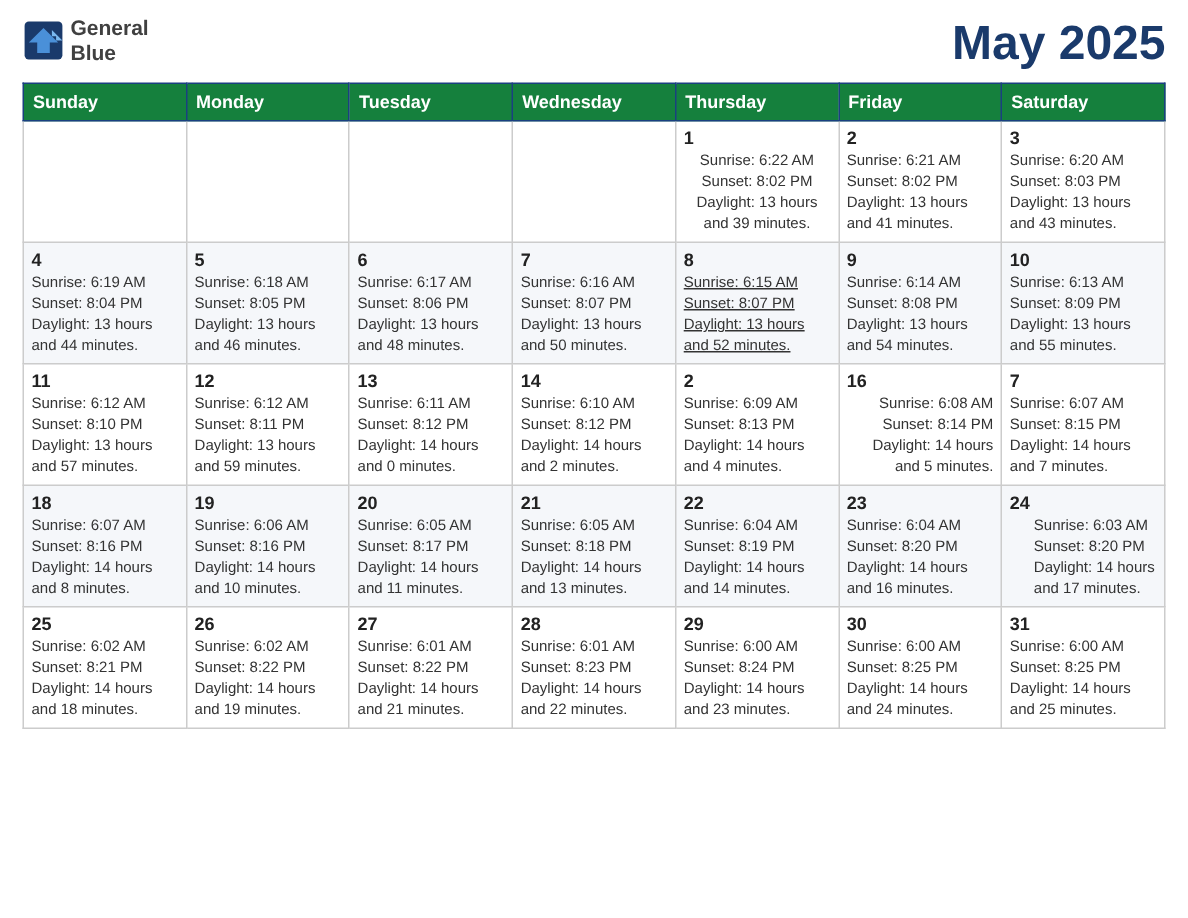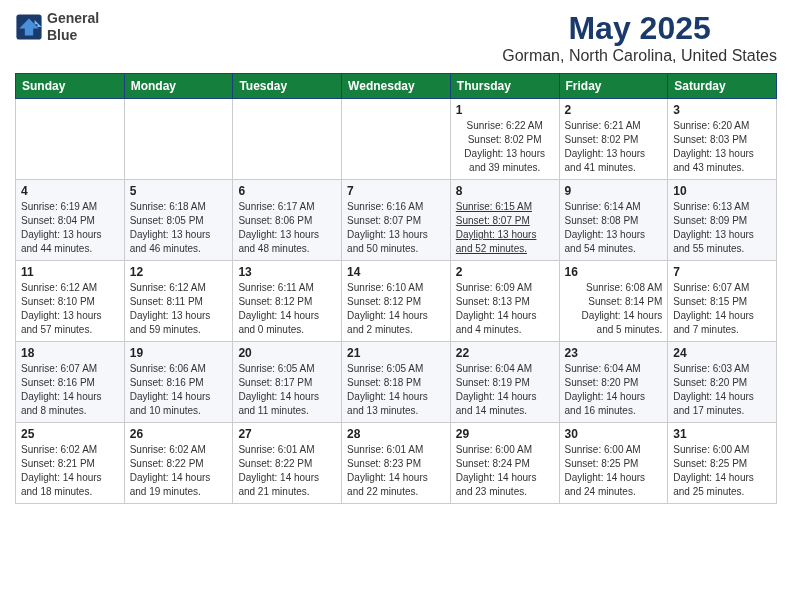--- a/index.html
+++ b/index.html
@@ -25,21 +25,21 @@
       font-size: 14px;
       font-weight: bold;
       color: #404040;
       line-height: 1.2;
     }
     .logo-icon {
       width: 28px;
       height: 28px;
     }
     .title-area {
-      text-align: center;
+      text-align: left;
     }
     .month-title {
       font-size: 32px;
       font-weight: bold;
       color: #1a3a6b;
     }
     .location-title {
       font-size: 16px;
       color: #333;
     }
@@ -98,21 +98,20 @@
       <polygon points="20,8 34,22 26,22 26,32 14,32 14,22 6,22" fill="#4a90d9"></polygon>
       <polygon points="28,10 38,20 32,20 32,16 28,16" fill="#7ab8f0"></polygon>
     </svg>
     <div class="logo-text">
       <div>General</div>
       <div>Blue</div>
     </div>
   </div>
   <div class="title-area">
     <div class="month-title">May 2025</div>
-    <div class="location-title">Gorman, North Carolina, United States</div>
   </div>
 </div>
 
 <table class="calendar">
   <thead>
     <tr>
     <th>Sunday</th>
         <th>Monday</th>
         <th>Tuesday</th>
         <th>Wednesday</th>
@@ -289,21 +288,21 @@
         </td>
         <td>
           <span class="day-number">23</span>
           <div class="day-info" style="white-space: pre-line;">Sunrise: 6:04 AM
 Sunset: 8:20 PM
 Daylight: 14 hours
 and 16 minutes.</div>
         </td>
         <td>
           <span class="day-number">24</span>
-          <div class="day-info" style="white-space: pre-line;">Sunrise: 6:03 AM
+          <div class="day-info" style="white-space: pre-line; margin-left: 16px;">Sunrise: 6:03 AM
 Sunset: 8:20 PM
 Daylight: 14 hours
 and 17 minutes.</div>
         </td>
       </tr>
       <tr>
         <td>
           <span class="day-number">25</span>
           <div class="day-info" style="white-space: pre-line;">Sunrise: 6:02 AM
 Sunset: 8:21 PM

